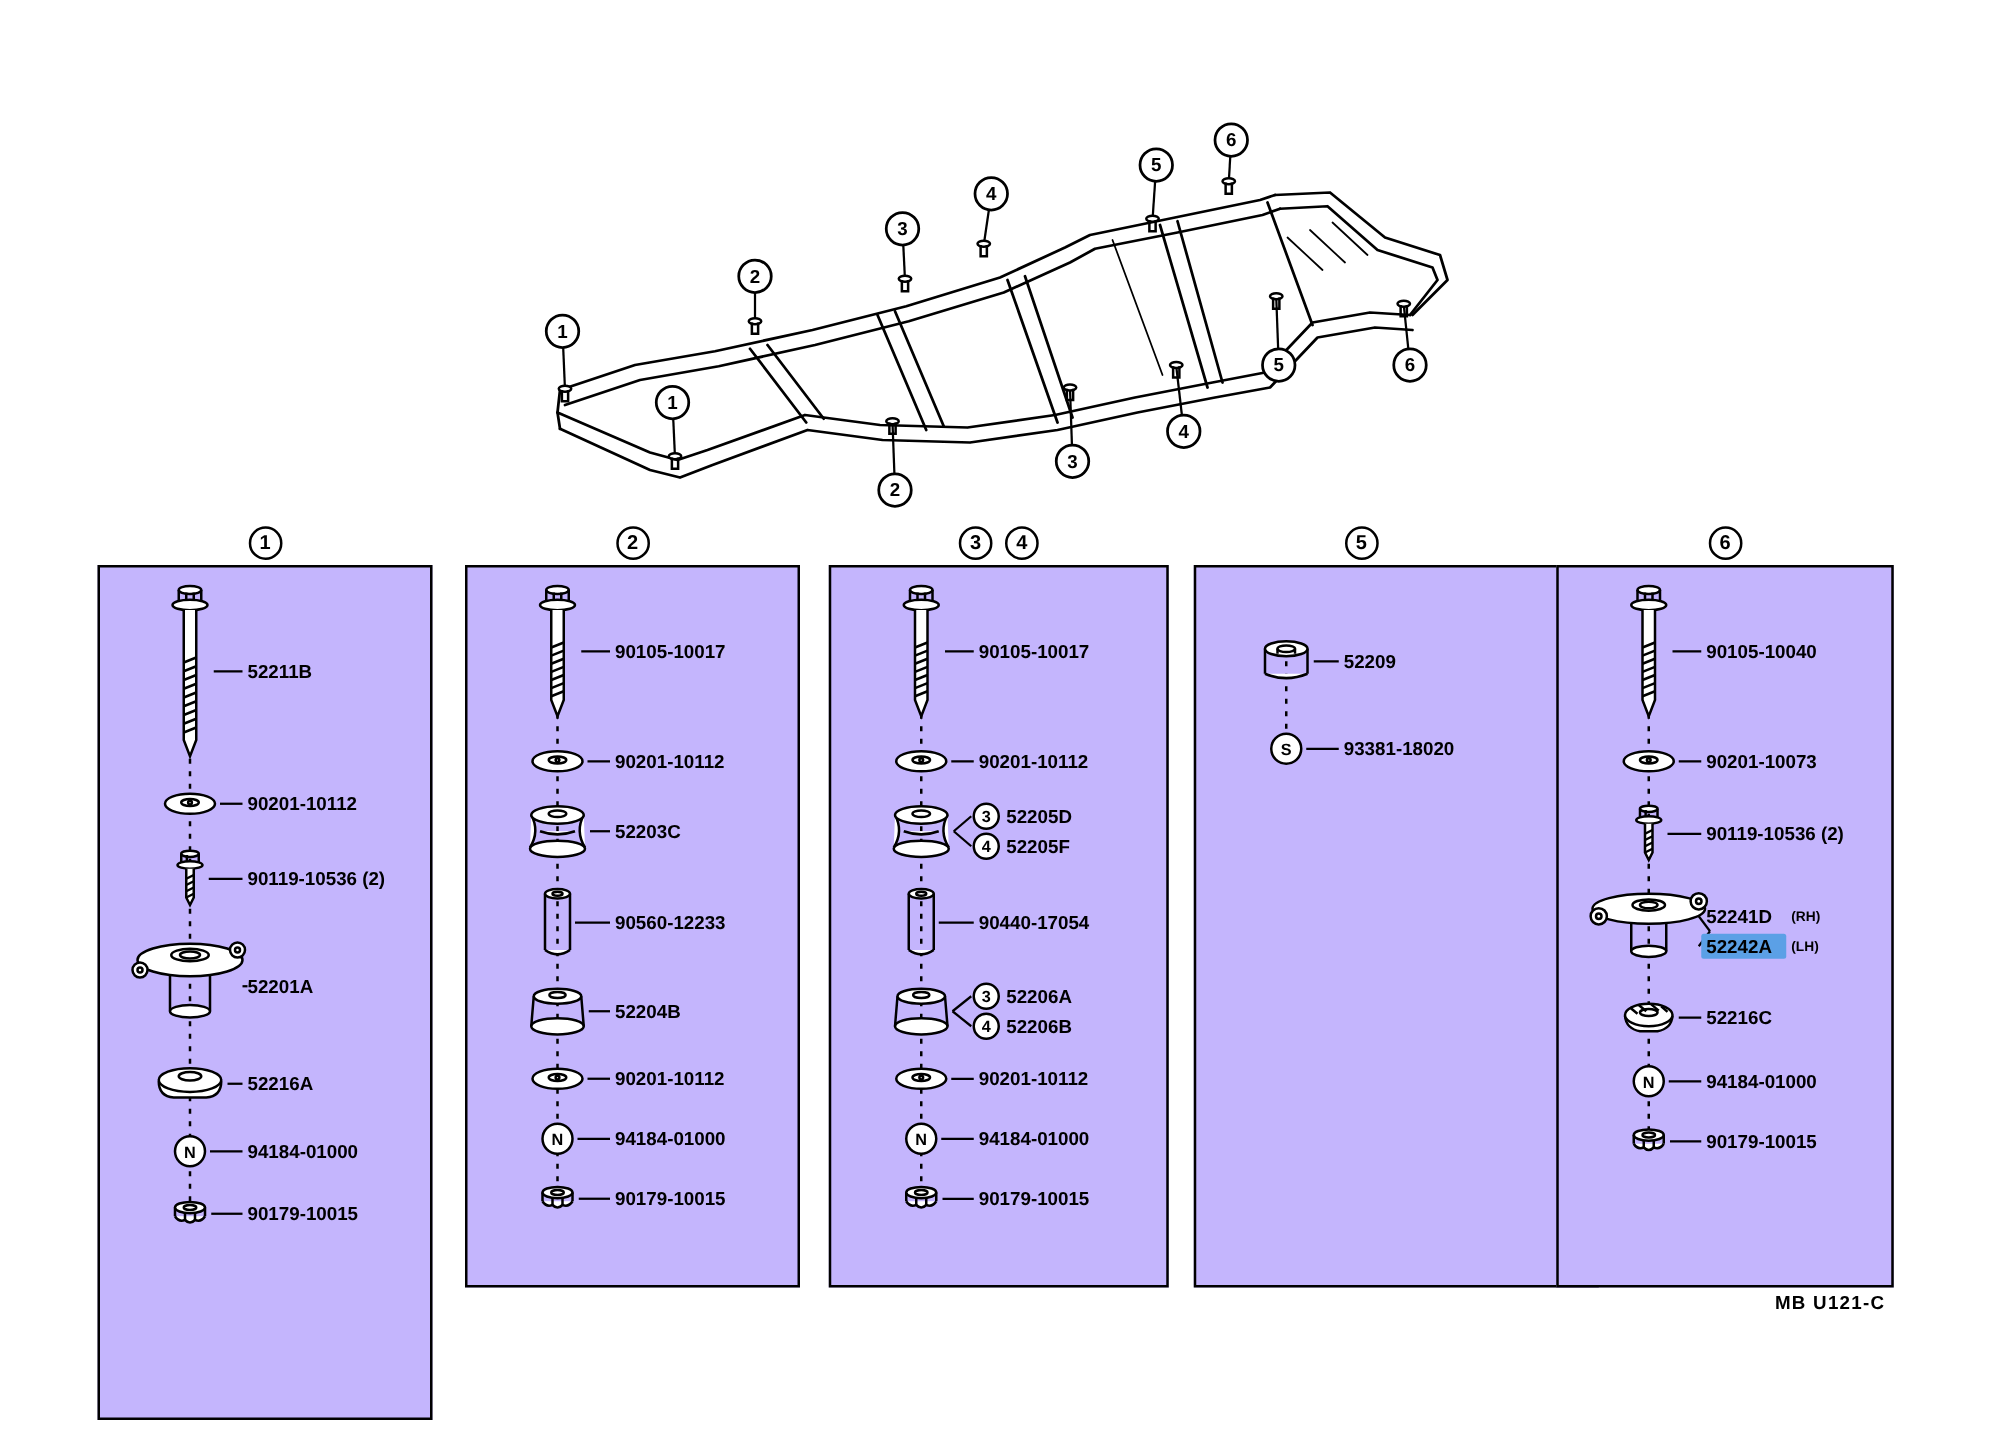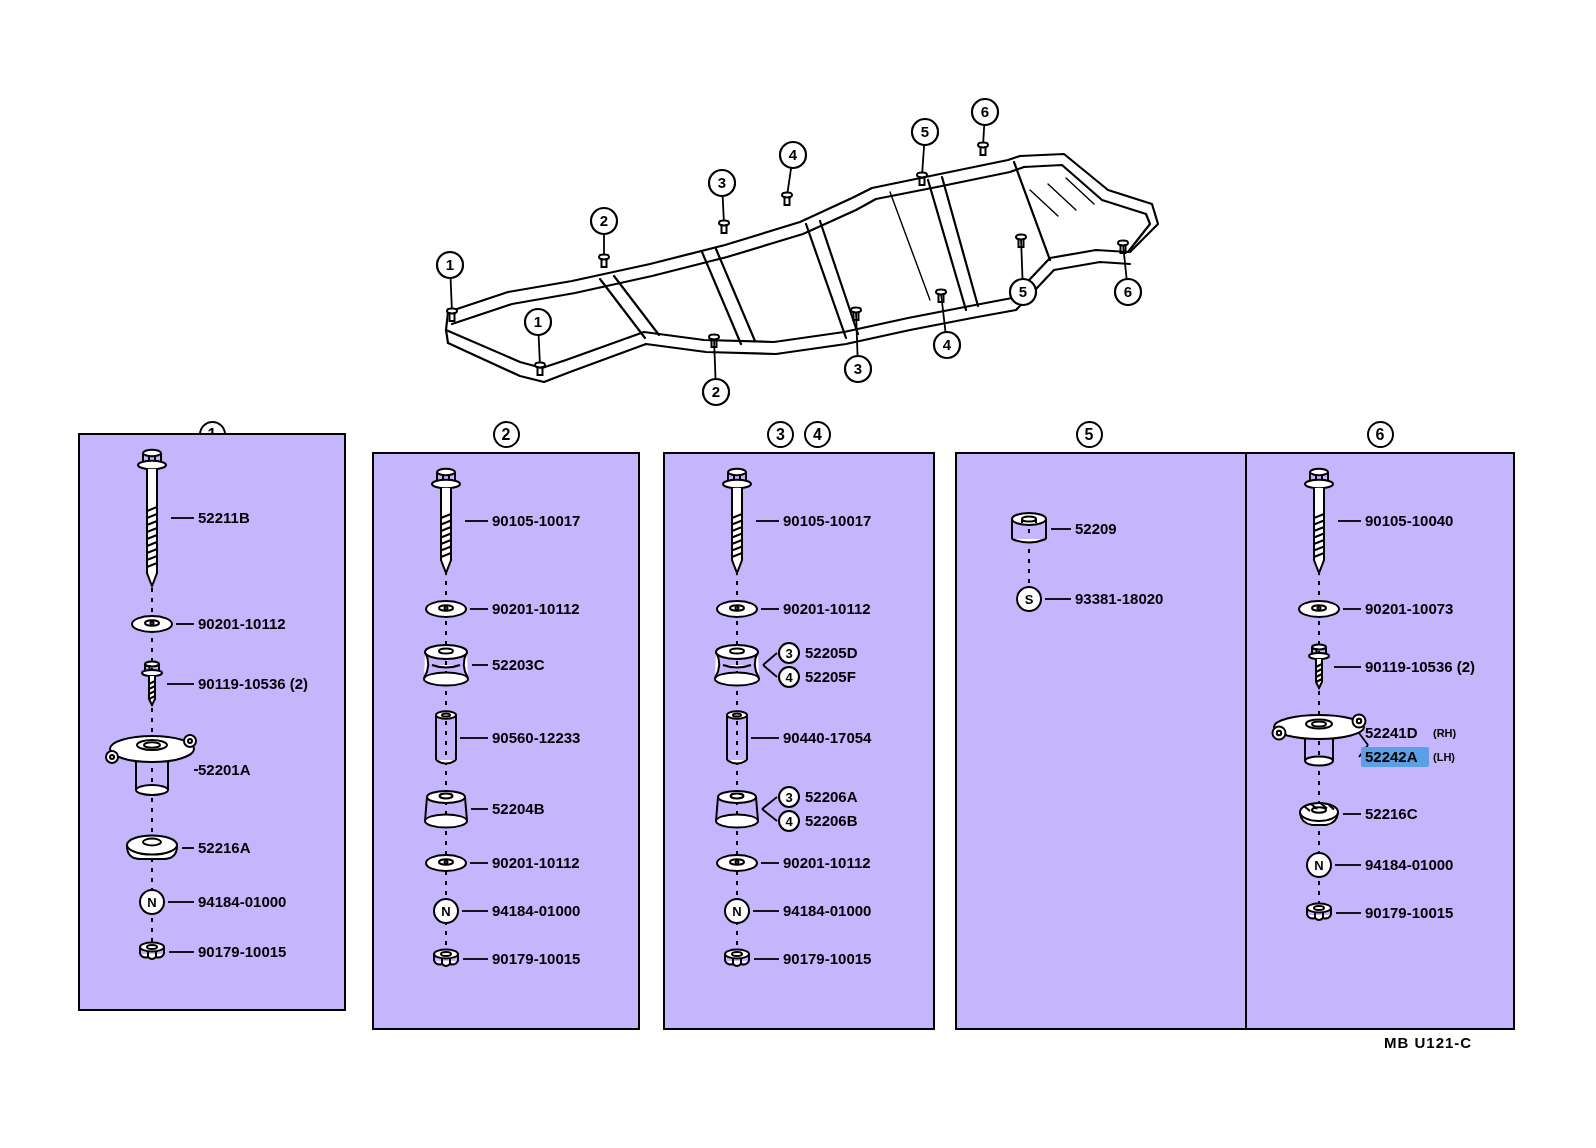--- a/index.html
+++ b/index.html
@@ -5,21 +5,21 @@
   html,body{margin:0;padding:0;background:#fff;}
   .canvas{position:relative;width:1596px;height:1148px;background:#fff;overflow:hidden;
           font-family:"Liberation Sans",sans-serif;color:#000;}
   #frame-svg{position:absolute;left:0;top:0;}
   .panel{position:absolute;border:2.5px solid #000;background:#c4b5fd;box-sizing:border-box;}
   .panel svg{position:absolute;left:0;top:0;}
   .hdr{position:absolute;display:flex;justify-content:center;gap:10px;height:30px;}
   .circ{width:27px;height:27px;border:2.5px solid #000;border-radius:50%;background:#fff;
         display:flex;align-items:center;justify-content:center;
         font:bold 16px "Liberation Sans",sans-serif;box-sizing:border-box;}
-  .footer{position:absolute;left:1384px;top:1034px;font:bold 15px "Liberation Sans",sans-serif;
+  .footer{position:absolute;left:1420px;top:1034px;font:bold 15px "Liberation Sans",sans-serif;
           letter-spacing:1px;}
   
   .art, .art path, .art ellipse, .art circle, .art rect{fill:#fff;stroke:#000;stroke-width:2;}
   .dash{stroke:#000;stroke-width:2;stroke-dasharray:4 6;fill:none;}
   .ldr{stroke:#000;stroke-width:1.8;fill:none;}
   .ccirc{fill:#fff;stroke:#000;stroke-width:2.2;}
   .bcirc{fill:#fff;stroke:#000;stroke-width:2;}
   .lbl{font:bold 15px "Liberation Sans",sans-serif;fill:#000;stroke:none;}
   .sfx{font:bold 11px "Liberation Sans",sans-serif;fill:#000;stroke:none;}
   .bdg{font:bold 13px "Liberation Sans",sans-serif;fill:#000;stroke:none;}
@@ -162,21 +162,21 @@
     <circle cx="1128" cy="292" r="13" class="ccirc"></circle>
     <text x="1128" y="297" text-anchor="middle" class="cnum">6</text>
   </g>
       </g>
   </svg>
 
   <div id="panels">
       <div class="hdr" style="left: 78px; top: 421px; width: 268px;">
         <span class="circ">1</span>
       </div>
-      <div class="panel" style="left: 78px; top: 433px; width: 268px; height: 578px;">
+      <div class="panel" style="left: 78px; top: 452px; width: 268px; height: 684px;">
         <svg width="263" height="573" viewBox="0 0 263 573">
           <line x1="72" y1="83" x2="72" y2="517" class="dash"></line>
           <g class="art">
             <ellipse cx="72" cy="18" rx="9" ry="3.2"></ellipse>
             <path d="M63,18 V28 M81,18 V28 M69,20 V28 M75,20 V28"></path>
             <ellipse cx="72" cy="30" rx="14" ry="4.2"></ellipse>
             <path d="M67,34 V138 L72,151 L77,138 V34"></path>
             <path d="M67,76 L77,72 M67,83 L77,79 M67,90 L77,86 M67,97 L77,93 M67,104 L77,100 M67,111 L77,107 M67,118 L77,114 M67,125 L77,121 M67,132 L77,128 " stroke-width="1.4"></path>
           </g>
           <line x1="91" y1="83" x2="114" y2="83" class="ldr"></line>

